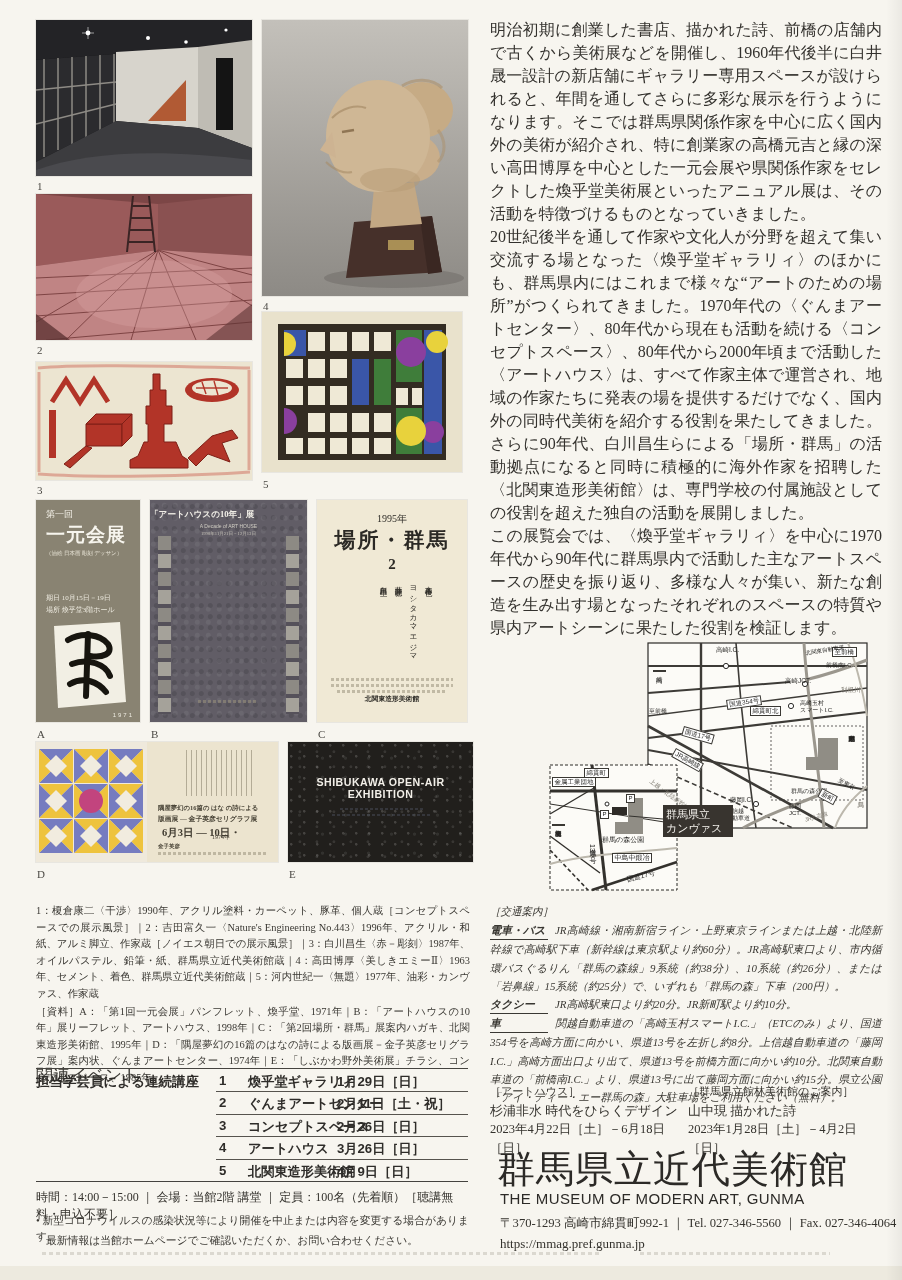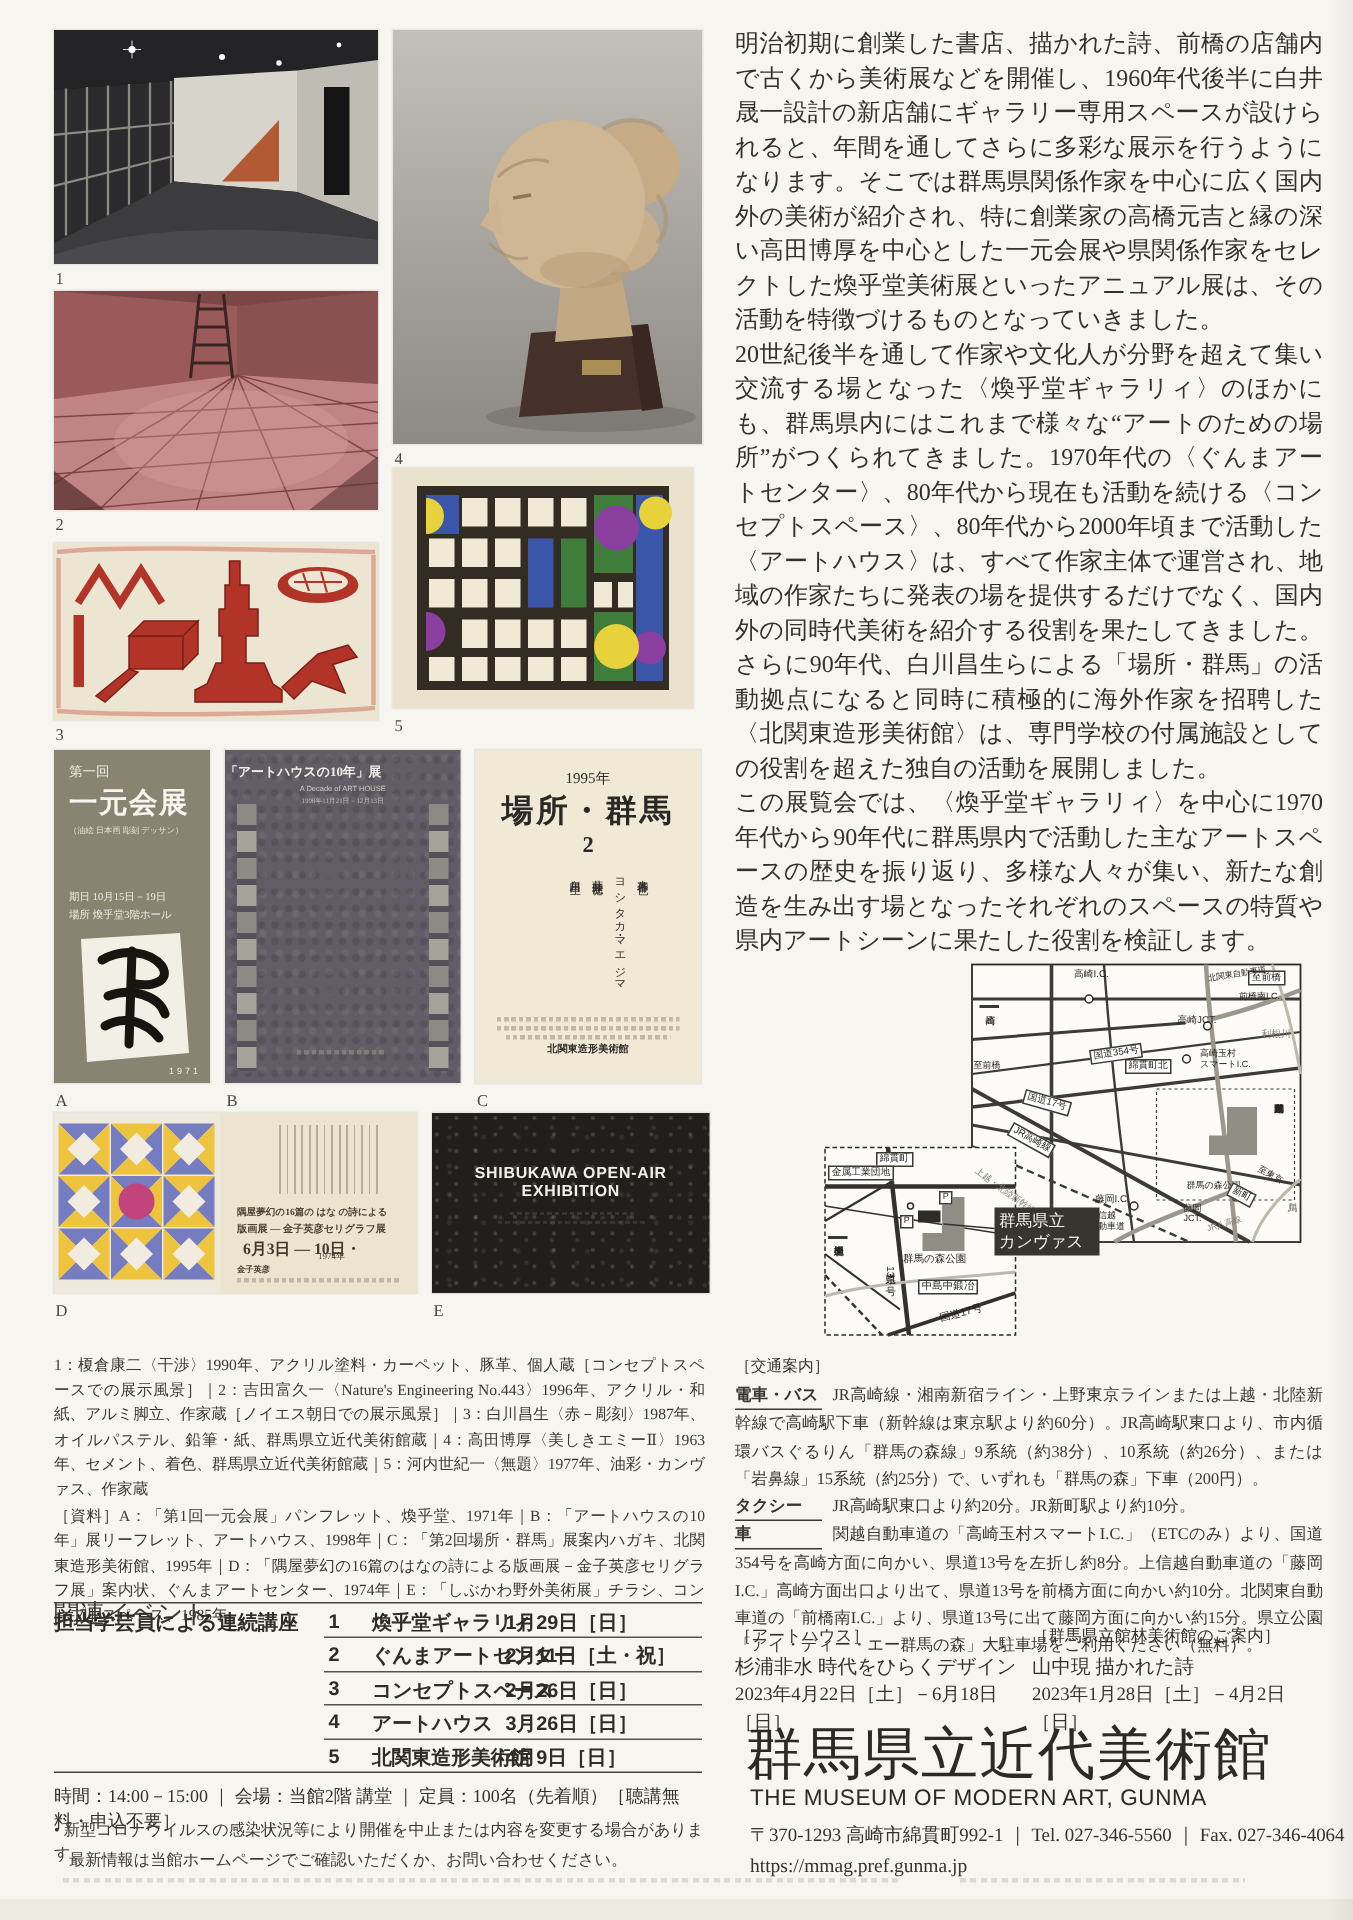--- a/index.html
+++ b/index.html
@@ -22,21 +22,21 @@
   .ev-h{position:absolute;left:36px;top:1064px;font-size:17px;color:#3a3833;}
   .ev-t{position:absolute;left:36px;top:1068px;width:432px;border-top:1.5px solid #45433f;border-bottom:1.5px solid #45433f;}
   .ev-lead{position:absolute;left:0;top:4px;font-weight:bold;font-size:13.5px;color:#2e2c29;}
   .ev-row{position:relative;height:22.4px;}
   .ev-row.sep{background:linear-gradient(#56534e,#56534e) no-repeat 180px 0/252px 1px;}
   .ev-row span{position:absolute;top:4px;font-weight:bold;font-size:13.2px;color:#2e2c29;}
   .ev-num{left:183px;}.ev-venue{left:212px;}.ev-date{left:301px;}
   .ev-info{position:absolute;left:36px;top:1189px;width:440px;font-size:12px;color:#34322d;}
   .ev-note{position:absolute;left:36px;width:440px;font-size:10.8px;line-height:16px;color:#3a3833;}
   
-  .ac{position:absolute;left:490px;top:903px;width:392px;font-size:10.9px;line-height:18.2px;text-align:justify;color:#383631;}
+  .ac{position:absolute;left:490px;top:903px;width:392px;font-size:10.9px;line-height:18.2px;text-align:justify;color:#383631;font-style:italic;}
   .ac-h{margin:0 0 2px 0;font-size:10.5px;}
   .ac p{margin:0;}
   .ac-lb{display:inline-block;min-width:58px;font-family:"Liberation Sans","DejaVu Sans",sans-serif;
          font-weight:bold;font-size:11px;border-bottom:1px solid #3a3833;margin-right:7px;}
   
   .nx{position:absolute;top:1082px;font-size:11px;line-height:19px;color:#34322d;}
   .nx .t{font-size:13px;}
   .nx .d{font-size:12.5px;}
   
   .mu-jp{position:absolute;left:497px;top:1144px;font-family:"Liberation Sans","DejaVu Sans",sans-serif;

